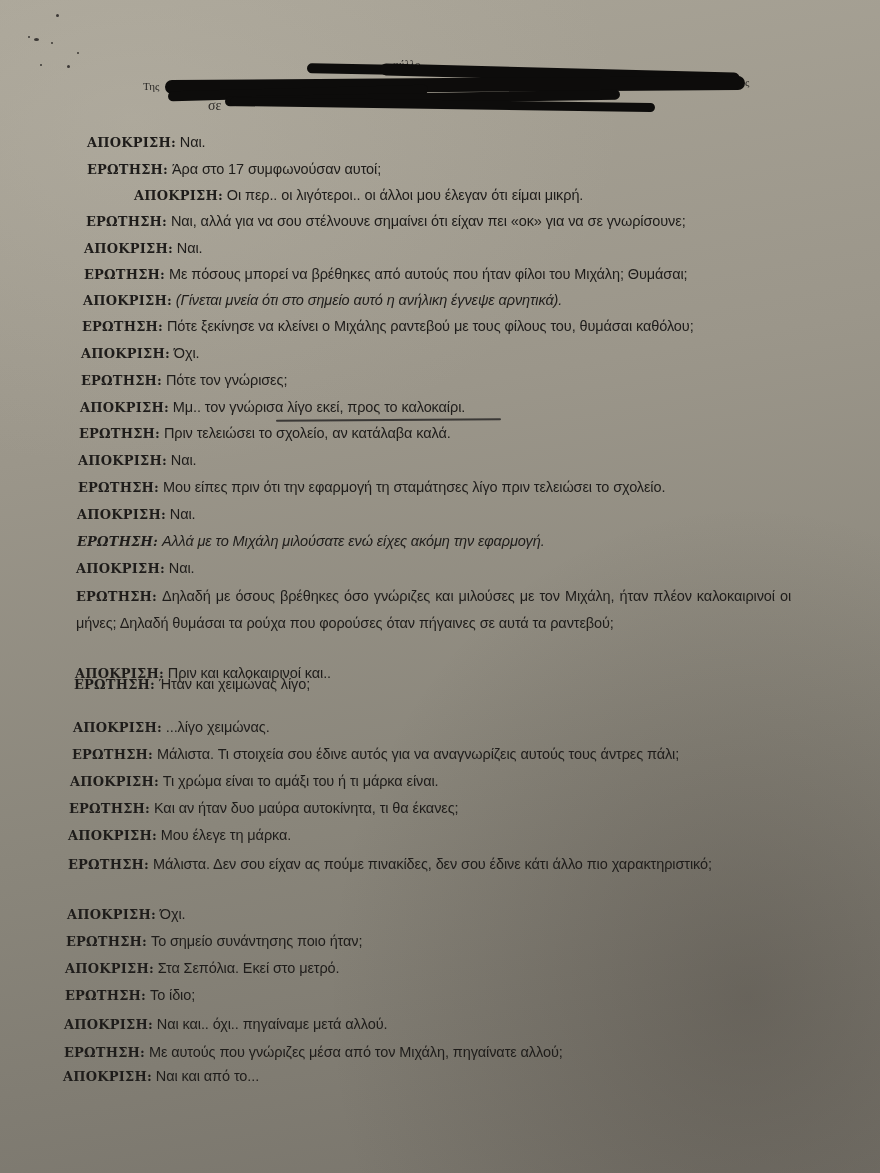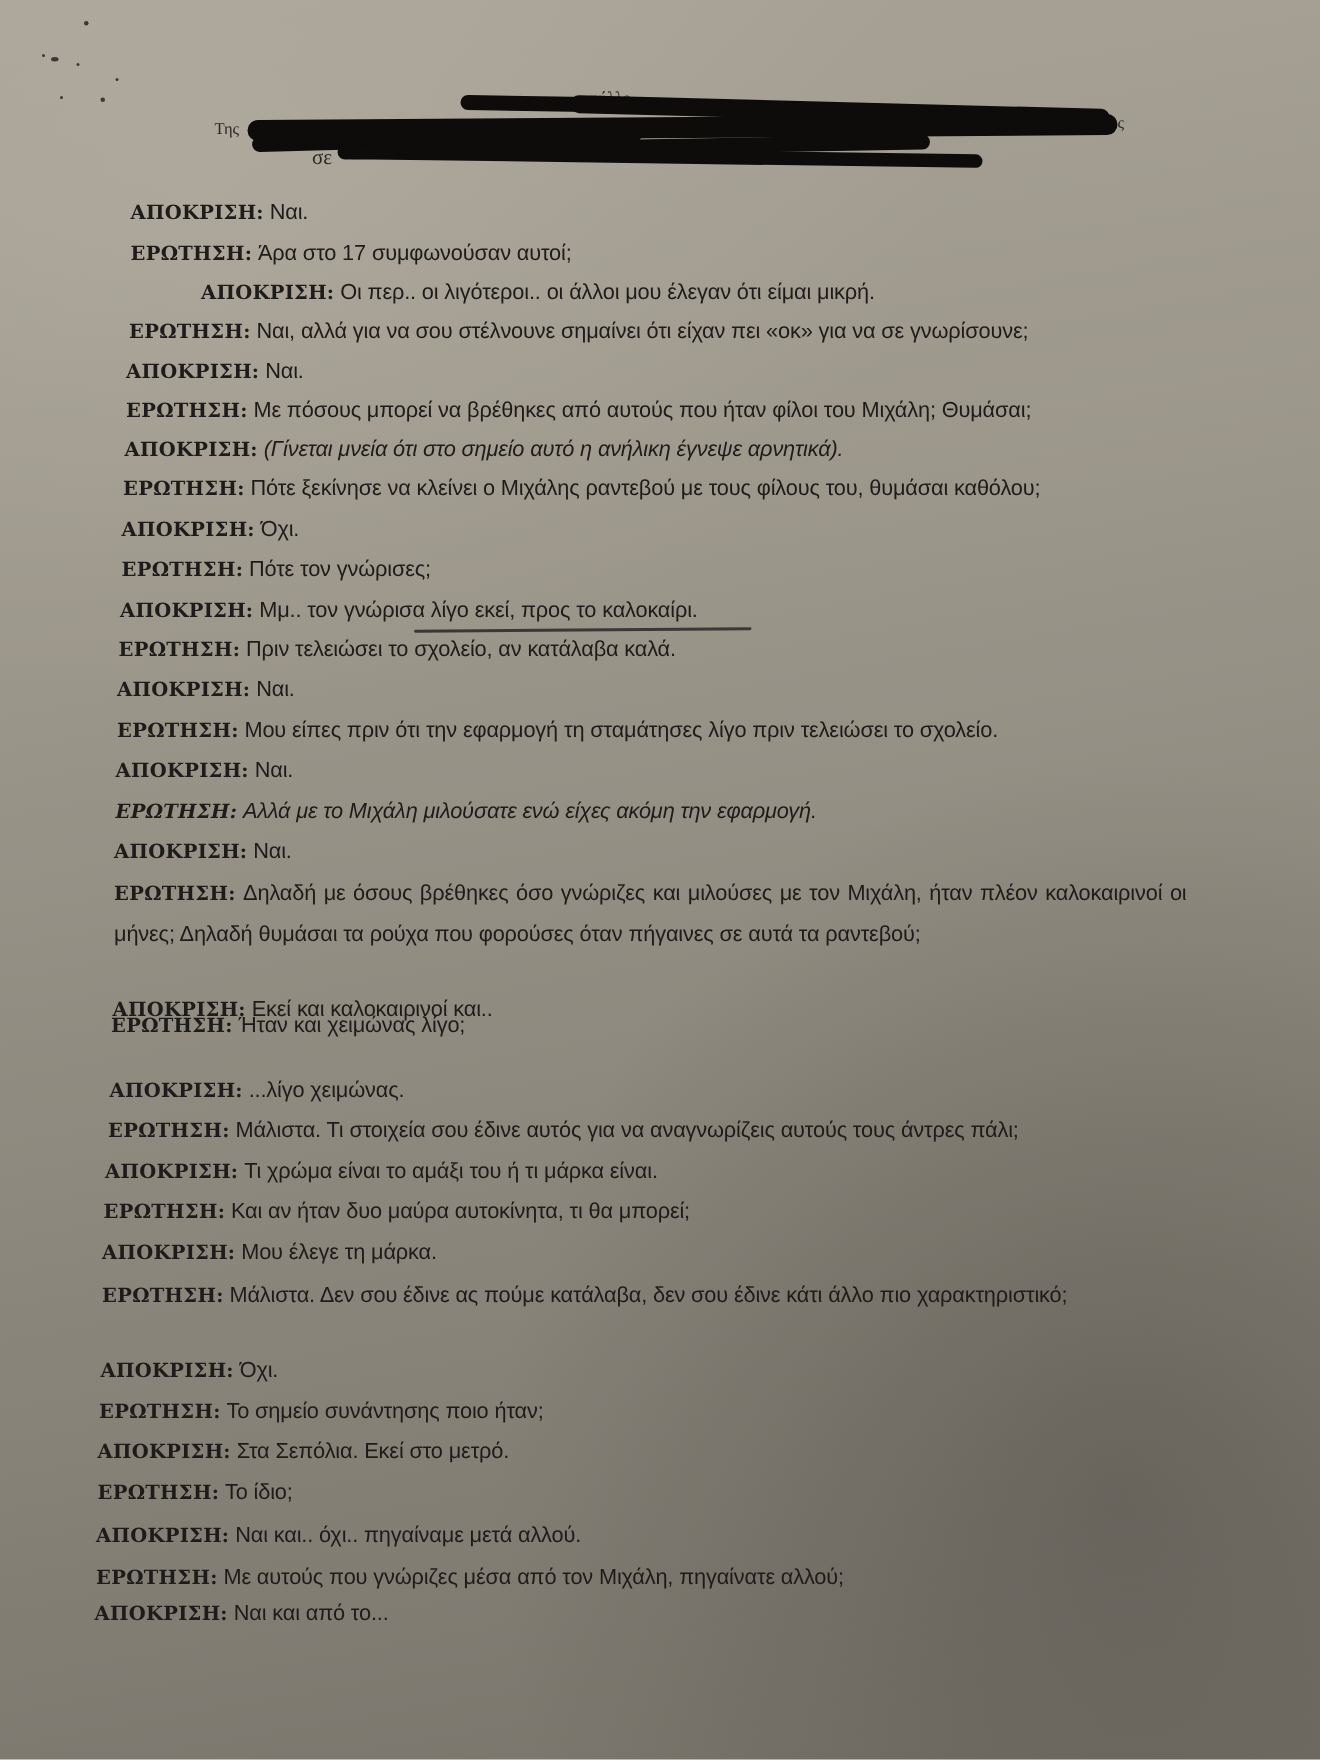--- a/index.html
+++ b/index.html
@@ -194,49 +194,49 @@
     <div class="line" style="left:76px;top:559px;">
       <span class="label">ΑΠΟΚΡΙΣΗ:</span>
       <span class="text">Ναι.</span>
     </div>
     <div class="line justified" style="left:76px;top:583px;">
       <span class="label">ΕΡΩΤΗΣΗ:</span>
       <span class="text">Δηλαδή με όσους βρέθηκες όσο γνώριζες και μιλούσες με τον Μιχάλη, ήταν πλέον καλοκαιρινοί οι μήνες; Δηλαδή θυμάσαι τα ρούχα που φορούσες όταν πήγαινες σε αυτά τα ραντεβού;</span>
     </div>
     <div class="line" style="left:75px;top:664px;">
       <span class="label">ΑΠΟΚΡΙΣΗ:</span>
-      <span class="text">Εκεί και καλοκαιρινοί και..</span>
+      <span class="text">Πριν και καλοκαιρινοί και..</span>
     </div>
     <div class="line" style="left:74px;top:675px;">
       <span class="label">ΕΡΩΤΗΣΗ:</span>
       <span class="text">Ήταν και χειμώνας λίγο;</span>
     </div>
     <div class="line" style="left:73px;top:718px;">
       <span class="label">ΑΠΟΚΡΙΣΗ:</span>
       <span class="text">...λίγο χειμώνας.</span>
     </div>
     <div class="line" style="left:72px;top:745px;">
       <span class="label">ΕΡΩΤΗΣΗ:</span>
       <span class="text">Μάλιστα. Τι στοιχεία σου έδινε αυτός για να αναγνωρίζεις αυτούς τους άντρες πάλι;</span>
     </div>
     <div class="line" style="left:70px;top:772px;">
       <span class="label">ΑΠΟΚΡΙΣΗ:</span>
       <span class="text">Τι χρώμα είναι το αμάξι του ή τι μάρκα είναι.</span>
     </div>
     <div class="line" style="left:69px;top:799px;">
       <span class="label">ΕΡΩΤΗΣΗ:</span>
-      <span class="text">Και αν ήταν δυο μαύρα αυτοκίνητα, τι θα μπορεί;</span>
+      <span class="text">Και αν ήταν δυο μαύρα αυτοκίνητα, τι θα έκανες;</span>
     </div>
     <div class="line" style="left:68px;top:826px;">
       <span class="label">ΑΠΟΚΡΙΣΗ:</span>
       <span class="text">Μου έλεγε τη μάρκα.</span>
     </div>
     <div class="line justified" style="left:68px;top:851px;width:718px;">
       <span class="label">ΕΡΩΤΗΣΗ:</span>
-      <span class="text">Μάλιστα. Δεν σου έδινε ας πούμε κατάλαβα, δεν σου έδινε κάτι άλλο πιο χαρακτηριστικό;</span>
+      <span class="text">Μάλιστα. Δεν σου είχαν ας πούμε πινακίδες, δεν σου έδινε κάτι άλλο πιο χαρακτηριστικό;</span>
     </div>
     <div class="line" style="left:67px;top:905px;">
       <span class="label">ΑΠΟΚΡΙΣΗ:</span>
       <span class="text">Όχι.</span>
     </div>
     <div class="line" style="left:66px;top:932px;">
       <span class="label">ΕΡΩΤΗΣΗ:</span>
       <span class="text">Το σημείο συνάντησης ποιο ήταν;</span>
     </div>
     <div class="line" style="left:65px;top:959px;">

